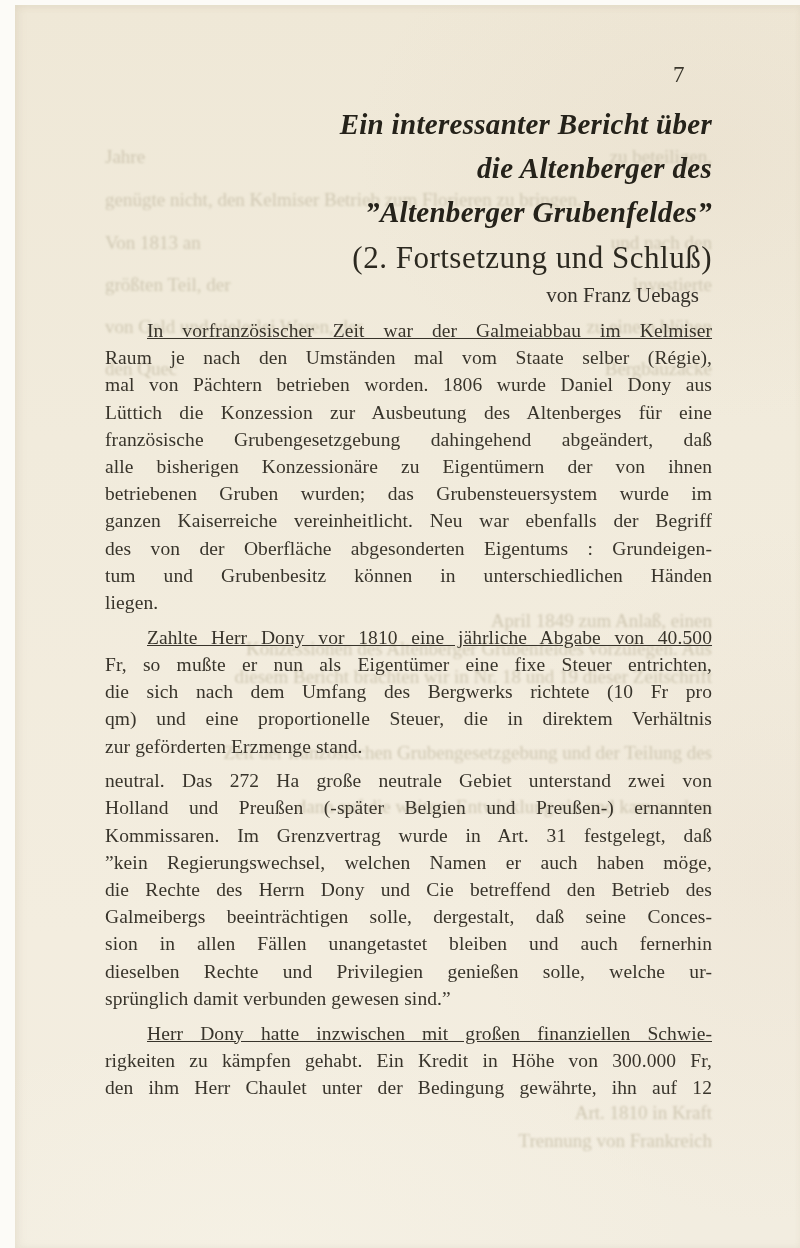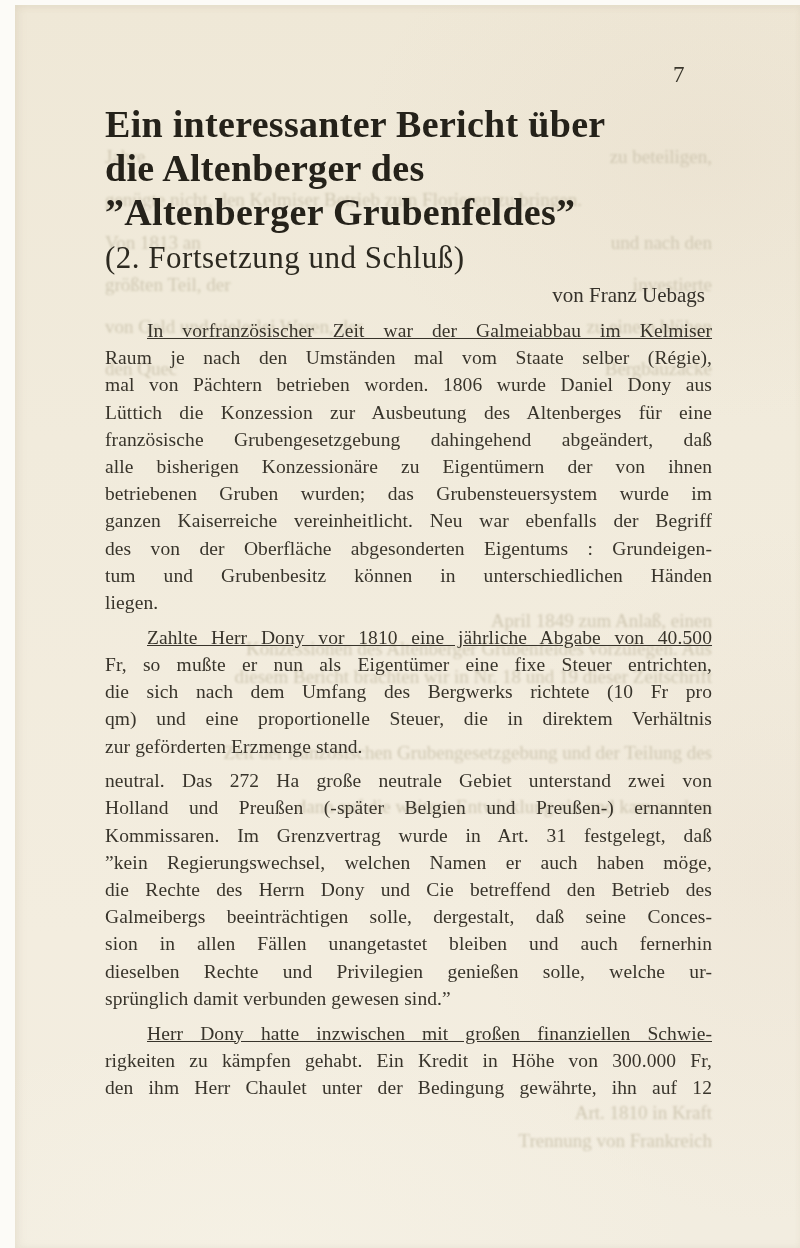--- a/index.html
+++ b/index.html
@@ -30,30 +30,30 @@
     filter:blur(1.2px);
     font-size:19px;line-height:24px;
     white-space:nowrap;overflow:hidden;
   }
   .content{position:absolute;left:0;top:0;right:0;bottom:0;z-index:2;}
   .title-block{
     position:absolute;left:90px;top:97px;width:607px;
     color:#25221a;
   }
   .h1line{
-    font-weight:bold;font-size:38px;line-height:44px;
-    text-align:left;letter-spacing:0.3px;
+    font-weight:bold;font-size:29px;line-height:44px;
+    text-align:right;letter-spacing:0.3px;font-style:italic;
   }
   .subtitle{
     position:absolute;left:90px;top:229px;width:607px;
     font-size:31px;line-height:48px;font-weight:normal;
-    text-align:left;color:#2c2920;letter-spacing:0.5px;
+    text-align:right;color:#2c2920;letter-spacing:0.5px;
   }
   .byline{
-    position:absolute;left:96px;top:276px;width:607px;
+    position:absolute;left:90px;top:276px;width:607px;
     text-align:right;padding-right:13px;box-sizing:border-box;
     font-size:21px;line-height:28px;color:#35312a;
   }
   .body-block{
     position:absolute;left:90px;top:312px;width:607px;
     font-size:19.5px;line-height:27.2px;color:#38342b;
     letter-spacing:0.1px;
   }
   .para{margin:0 0 7.5px 0;}
   .bline{text-align:justify;text-align-last:justify;}

